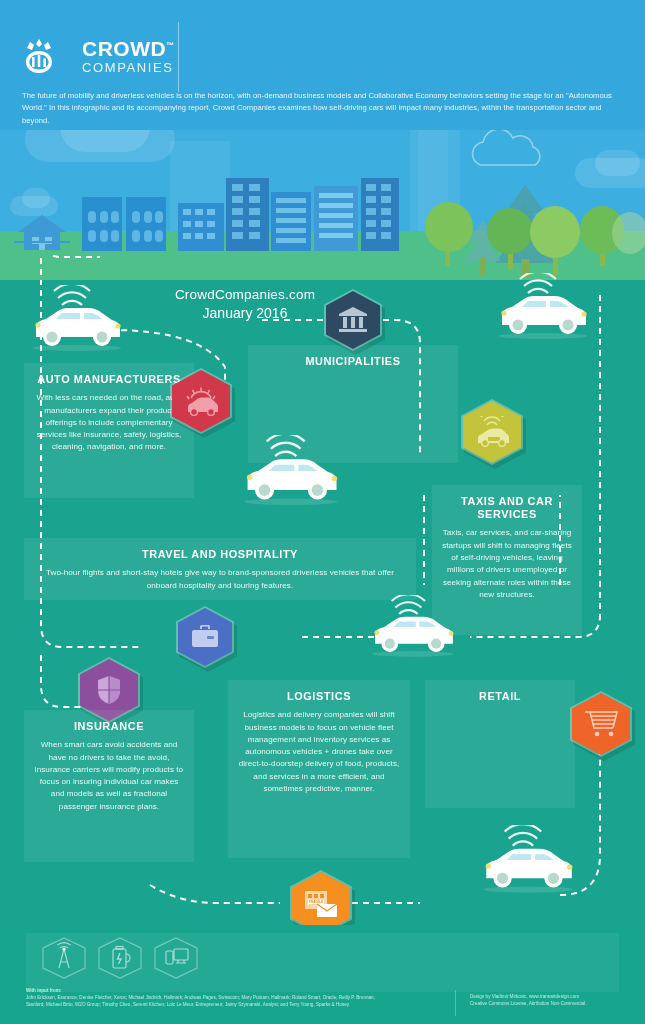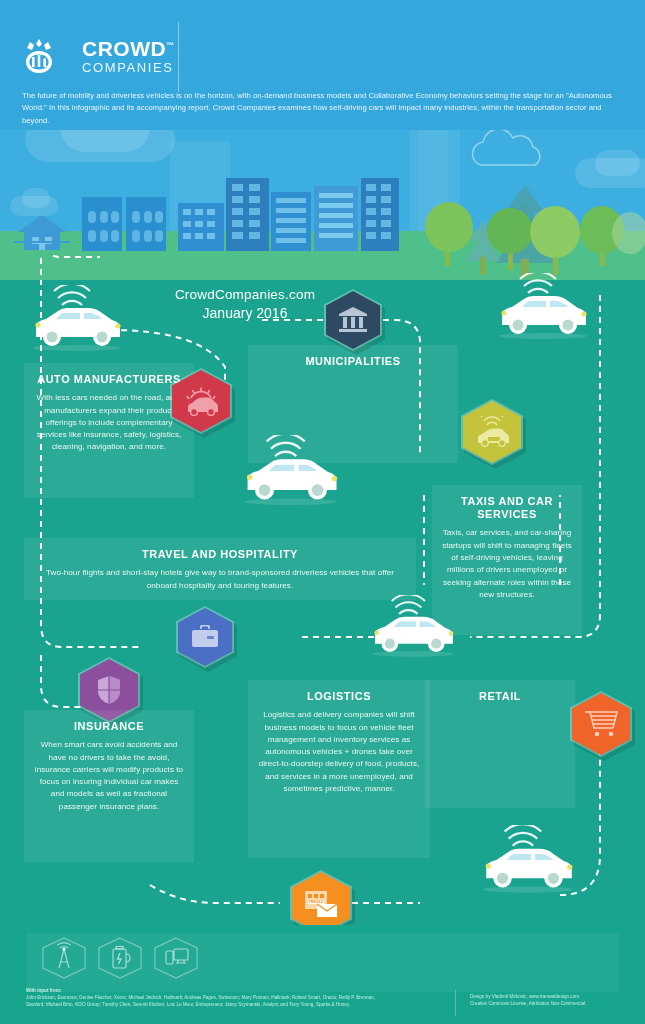--- a/index.html
+++ b/index.html
@@ -517,23 +517,23 @@
         <path d="M13 1 L24 5 L24 16 Q24 25 13 29 Z" fill="#b88cc9"></path>
         <path d="M2 15 L24 15" stroke="#8c4f9e" stroke-width="1.2"></path>
         <path d="M13 1 L13 29" stroke="#8c4f9e" stroke-width="1.2"></path>
       </svg>
     </div>
     <div class="panel" style="left:24px;top:455px;width:170px;height:152px;">
       <div class="ptitle">INSURANCE</div>
       <div class="pbody">When smart cars avoid accidents and have no drivers to take the avoid, insurance carriers will modify products to focus on insuring individual car makes and models as well as fractional passenger insurance plans.</div>
     </div>
 
-    <div class="panel" style="left:228px;top:425px;width:182px;height:178px;margin-left:20px;">
+    <div class="panel" style="left:228px;top:425px;width:182px;height:178px;">
       <div class="ptitle">LOGISTICS</div>
-      <div class="pbody">Logistics and delivery companies will shift business models to focus on vehicle fleet management and inventory services as autonomous vehicles + drones take over direct-to-doorstep delivery of food, products, and services in a more unemployed, and sometimes predictive, manner.</div>
+      <div class="pbody">Logistics and delivery companies will shift business models to focus on vehicle fleet management and inventory services as autonomous vehicles + drones take over direct-to-doorstep delivery of food, products, and services in a more efficient, and sometimes predictive, manner.</div>
     </div>
     <div class="hex-shadow" style="left:293px;top:619px;width:62px;height:66px;"></div>
     <div class="hex-ring" style="left:290px;top:615px;width:62px;height:66px;"></div>
     <div class="hex" style="left:292px;top:617px;width:58px;height:62px;background:#f59020;">
       <svg width="36" height="30" viewBox="0 0 36 30">
         <rect x="2" y="3" width="22" height="18" fill="#fbd7aa"></rect>
         <g fill="#f59020">
           <rect x="5" y="6" width="4" height="4"></rect>
             <rect x="11" y="6" width="4" height="4"></rect>
             <rect x="17" y="6" width="4" height="4"></rect>

